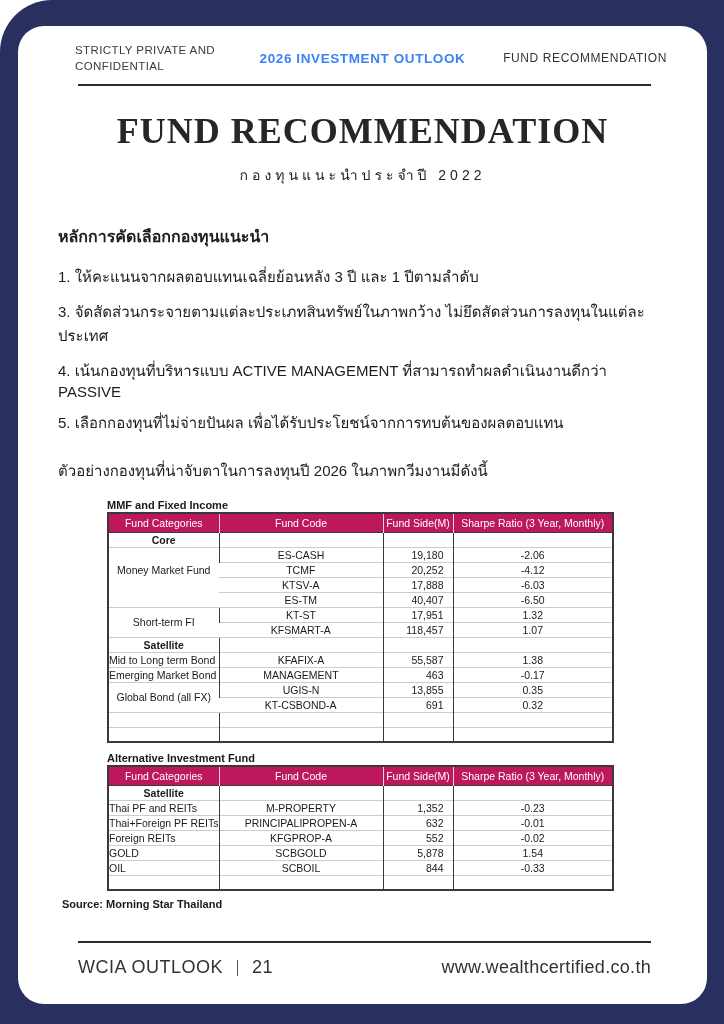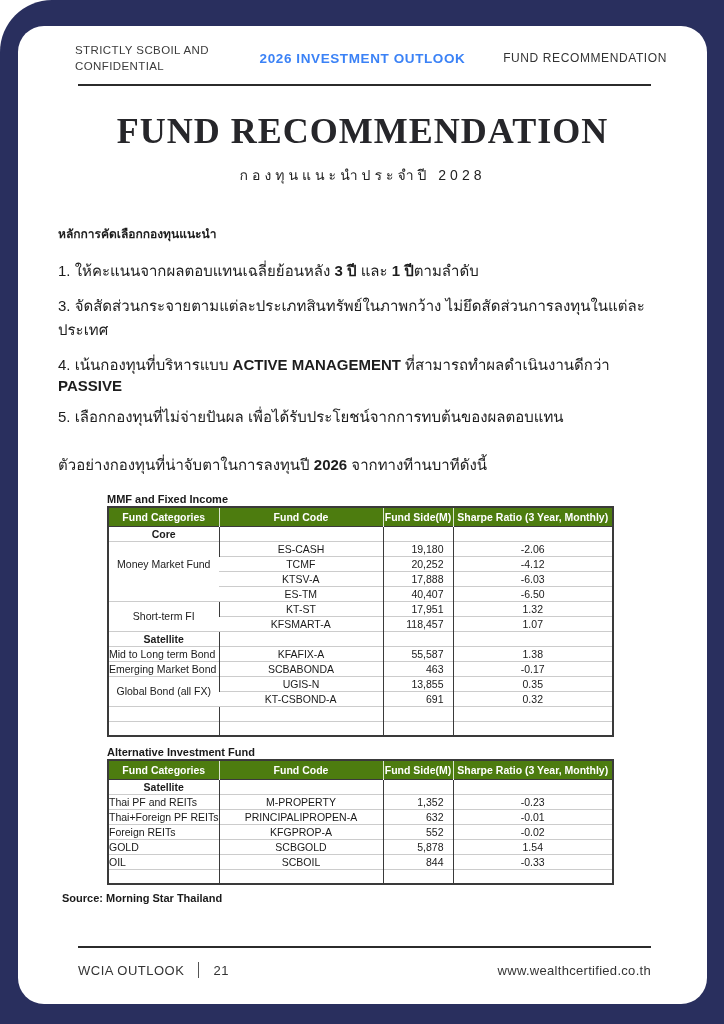--- a/index.html
+++ b/index.html
@@ -18,86 +18,86 @@
   .hdr-right { margin-left:auto; font-size:12px; letter-spacing:.6px; color:#333; position:relative; z-index:1; background:#fff; padding-left:8px;}
   .rule { height:2px; background:#2b2b2b; margin:6px 56px 0 60px; }
 
   
   .title { margin-top:24px; text-align:center; font-family:"Liberation Serif","DejaVu Serif",serif;
            font-weight:bold; font-size:36px; letter-spacing:1px; color:#26262a; }
   .subtitle { margin-top:12px; text-align:center; font-size:14px; letter-spacing:4px; color:#222; }
 
   
   .criteria { margin:38px 40px 0 40px; color:#1d1d1d; }
-  .criteria h2 { font-size:12px; font-weight:bold; margin-bottom:16px; }
+  .criteria h2 { font-size:16px; font-weight:bold; margin-bottom:16px; }
   .criteria .item { font-size:15px; margin-bottom:11px; }
-  .b { font-weight:bold; }
+  .b { font-weight:normal; }
 
   .intro { margin:24px 40px 0 40px; font-size:15px; color:#1d1d1d; }
 
   
   .tbl-wrap { margin-left:89px; width:580px; }
   .tbl-label { font-size:11px; font-weight:bold; color:#1a1a1a; margin-bottom:1px; }
   .t1 { margin-top:16px; }
   .t2 { margin-top:9px; }
   table { border-collapse:collapse; table-layout:fixed; width:505px;
           font-size:10.5px; color:#1a1a1a; }
   table { border:2px solid #3a3a3a; }
-  th { background:#4d7c0f; color:#fff; font-weight:bold; font-size:10.5px;
+  th { background:#be185d; color:#fff; font-weight:normal; font-size:10.5px;
        height:19px; text-align:center; border-left:1px solid rgba(255,255,255,.8); }
   th:first-child { border-left:none; }
   td { height:15px; border-left:1px solid #3a3a3a; border-top:1px solid #cccccc; text-align:center; }
   td:first-child { border-left:none; }
   tr:first-child td { border-top:1px solid #3a3a3a;margin-top:32px; }
   td.cat  { font-weight:bold; text-align:center; }
   td.name { text-align:left; padding-left:0; }
   td.grpt { text-align:center; vertical-align:top; padding-top:16px; }
   td.grpm { text-align:center; vertical-align:middle; }
   td.size { text-align:right; padding-right:9px; }
 
   .source { margin:7px 0 0 44px; font-size:11px; font-weight:600; color:#1a1a1a; }
 
   .warning { margin:46px 52px 0 40px; font-size:15px; line-height:2.0; color:#1d1d1d; }
 
   
   .footer { position:absolute; left:60px; right:56px; bottom:26px; }
   .footer .frule { height:2px; background:#2b2b2b; }
-  .footer .frow { display:flex; align-items:center; margin-top:14px; font-size:13px; color:#333; letter-spacing:.5px; }
+  .footer .frow { display:flex; align-items:center; margin-top:14px; font-size:18px; color:#333; letter-spacing:.5px; }
   .footer .sep { display:inline-block; width:1px; height:16px; background:#555; margin:0 14px; }
   .footer .site { margin-left:auto; letter-spacing:.3px; }
 </style>
 </head>
 <body>
 
 <div class="frame"></div>
 
 <div class="card">
 
   <div class="hdr">
     <div class="hdr-left">
-      <div>STRICTLY SCBOIL AND</div>
+      <div>STRICTLY PRIVATE AND</div>
       <div>CONFIDENTIAL</div>
     </div>
     <div class="hdr-center">2026 INVESTMENT OUTLOOK</div>
     <div class="hdr-right">FUND RECOMMENDATION</div>
   </div>
   <div class="rule"></div>
 
   <div class="title">FUND RECOMMENDATION</div>
-  <div class="subtitle">กองทุนแนะนำประจำปี 2028</div>
+  <div class="subtitle">กองทุนแนะนำประจำปี 2022</div>
 
   <div class="criteria">
     <h2>หลักการคัดเลือกกองทุนแนะนำ</h2>
     <div class="item"><span>1. ให้คะแนนจากผลตอบแทนเฉลี่ยย้อนหลัง </span><span class="b">3 ปี</span><span> และ </span><span class="b">1 ปี</span><span>ตามลำดับ</span></div>
     <div class="item"><span>3. จัดสัดส่วนกระจายตามแต่ละประเภทสินทรัพย์ในภาพกว้าง ไม่ยึดสัดส่วนการลงทุนในแต่ละประเทศ</span></div>
     <div class="item"><span>4. เน้นกองทุนที่บริหารแบบ </span><span class="b">ACTIVE MANAGEMENT</span><span> ที่สามารถทำผลดำเนินงานดีกว่า </span><span class="b">PASSIVE</span></div>
     <div class="item"><span>5. เลือกกองทุนที่ไม่จ่ายปันผล เพื่อได้รับประโยชน์จากการทบต้นของผลตอบแทน</span></div>
   </div>
 
-  <div class="intro"><span>ตัวอย่างกองทุนที่น่าจับตาในการลงทุนปี </span><span class="b">2026</span><span>  จากทางทีานบาทีดังนี้</span></div>
+  <div class="intro"><span>ตัวอย่างกองทุนที่น่าจับตาในการลงทุนปี </span><span class="b">2026</span><span>  ในภาพกวีมงานมีดังนี้</span></div>
 
   <div class="tbl-wrap t1">
     <div class="tbl-label">MMF and Fixed Income</div>
     <table>
       <colgroup>
           <col style="width:111px">
           <col style="width:164px">
           <col style="width:70px">
           <col style="width:160px">
         </colgroup>
@@ -155,21 +155,21 @@
             <td></td>
           </tr>
           <tr>
             <td class="name">Mid to Long term Bond</td>
             <td>KFAFIX-A</td>
             <td class="size">55,587</td>
             <td>1.38</td>
           </tr>
           <tr>
             <td class="name">Emerging Market Bond</td>
-            <td>SCBABONDA</td>
+            <td>MANAGEMENT</td>
             <td class="size">463</td>
             <td>-0.17</td>
           </tr>
           <tr>
             <td rowspan="2" class="grpm">Global Bond (all FX)</td>
             <td>UGIS-N</td>
             <td class="size">13,855</td>
             <td>0.35</td>
           </tr>
           <tr>

